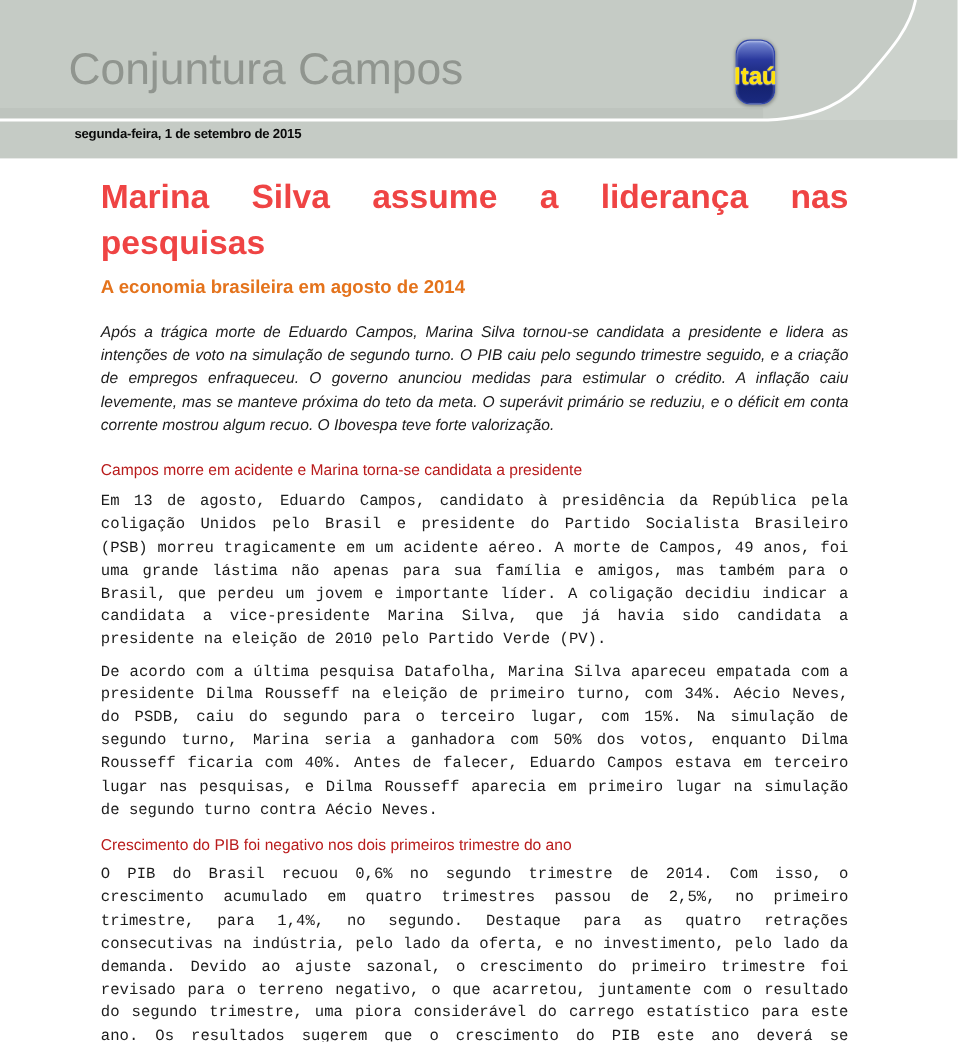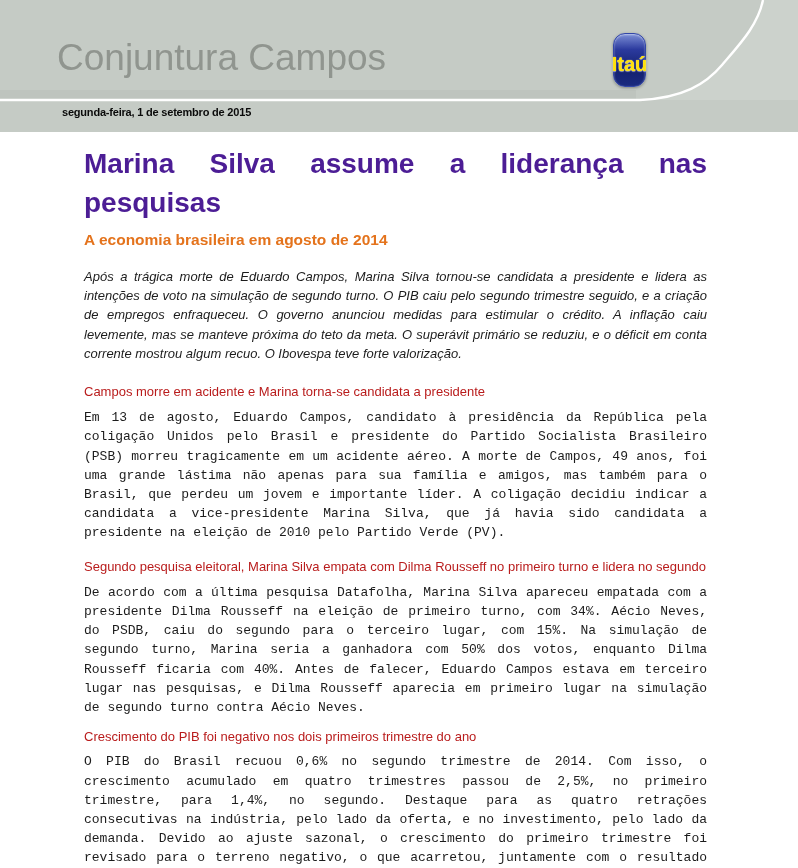--- a/index.html
+++ b/index.html
@@ -43,21 +43,21 @@
     font-size:11px;font-weight:bold;color:#0a0a0a;
     letter-spacing:-0.2px;
     white-space:nowrap;
   }
   
   .content{
     position:absolute;left:84px;top:132px;width:623px;
   }
   .content h1{
     margin:12px 0 0 0;
-    font-size:28px;line-height:39px;font-weight:bold;color:#4c1d95;
+    font-size:28px;line-height:39px;font-weight:bold;color:#ef4444;
     text-align:justify;text-justify:inter-word;
   }
   .content h2{
     margin:8px 0 0 0;
     font-size:15.5px;line-height:20px;font-weight:bold;
   }
   .content p, .content h3{
     font-size:13px;line-height:19.2px;
     text-align:justify;text-justify:inter-word;
   }
@@ -99,21 +99,20 @@
     <h2 style="color: rgb(228, 115, 28);">A economia brasileira em agosto de 2014</h2>
 
     <p class="summary">Após a trágica morte de Eduardo Campos, Marina Silva tornou-se candidata a presidente e lidera as intenções de voto na simulação de segundo turno. O PIB caiu pelo segundo trimestre seguido, e a criação de empregos enfraqueceu. O governo anunciou medidas para estimular o crédito. A inflação caiu levemente, mas se manteve próxima do teto da meta. O superávit primário se reduziu, e o déficit em conta corrente mostrou algum recuo. O Ibovespa teve forte valorização.</p>
 
     <section class="sec-1">
       <h3>Campos morre em acidente e Marina torna-se candidata a presidente</h3>
       <p>Em 13 de agosto, Eduardo Campos, candidato à presidência da República pela coligação Unidos pelo Brasil e presidente do Partido Socialista Brasileiro (PSB) morreu tragicamente em um acidente aéreo. A morte de Campos, 49 anos, foi uma grande lástima não apenas para sua família e amigos, mas também para o Brasil, que perdeu um jovem e importante líder. A coligação decidiu indicar a candidata a vice-presidente Marina Silva, que já havia sido candidata a presidente na eleição de 2010 pelo Partido Verde (PV).</p>
     </section>
 
     <section class="sec-2">
-      <h3>Segundo pesquisa eleitoral, Marina Silva empata com Dilma Rousseff no primeiro turno e lidera no segundo</h3>
       <p>De acordo com a última pesquisa Datafolha, Marina Silva apareceu empatada com a presidente Dilma Rousseff na eleição de primeiro turno, com 34%. Aécio Neves, do PSDB, caiu do segundo para o terceiro lugar, com 15%. Na simulação de segundo turno, Marina seria a ganhadora com 50% dos votos, enquanto Dilma Rousseff ficaria com 40%. Antes de falecer, Eduardo Campos estava em terceiro lugar nas pesquisas, e Dilma Rousseff aparecia em primeiro lugar na simulação de segundo turno contra Aécio Neves.</p>
     </section>
 
     <section class="sec-3">
       <h3>Crescimento do PIB foi negativo nos dois primeiros trimestre do ano</h3>
       <p>O PIB do Brasil recuou 0,6% no segundo trimestre de 2014. Com isso, o crescimento acumulado em quatro trimestres passou de 2,5%, no primeiro trimestre, para 1,4%, no segundo. Destaque para as quatro retrações consecutivas na indústria, pelo lado da oferta, e no investimento, pelo lado da demanda. Devido ao ajuste sazonal, o crescimento do primeiro trimestre foi revisado para o terreno negativo, o que acarretou, juntamente com o resultado do segundo trimestre, uma piora considerável do carrego estatístico para este ano. Os resultados sugerem que o crescimento do PIB este ano deverá se aproximar de algo entre 0,0% e 0,2%, menor do que nossa projeção anterior de 0,6%.</p>
     </section>
 
   </main>
 </div>

